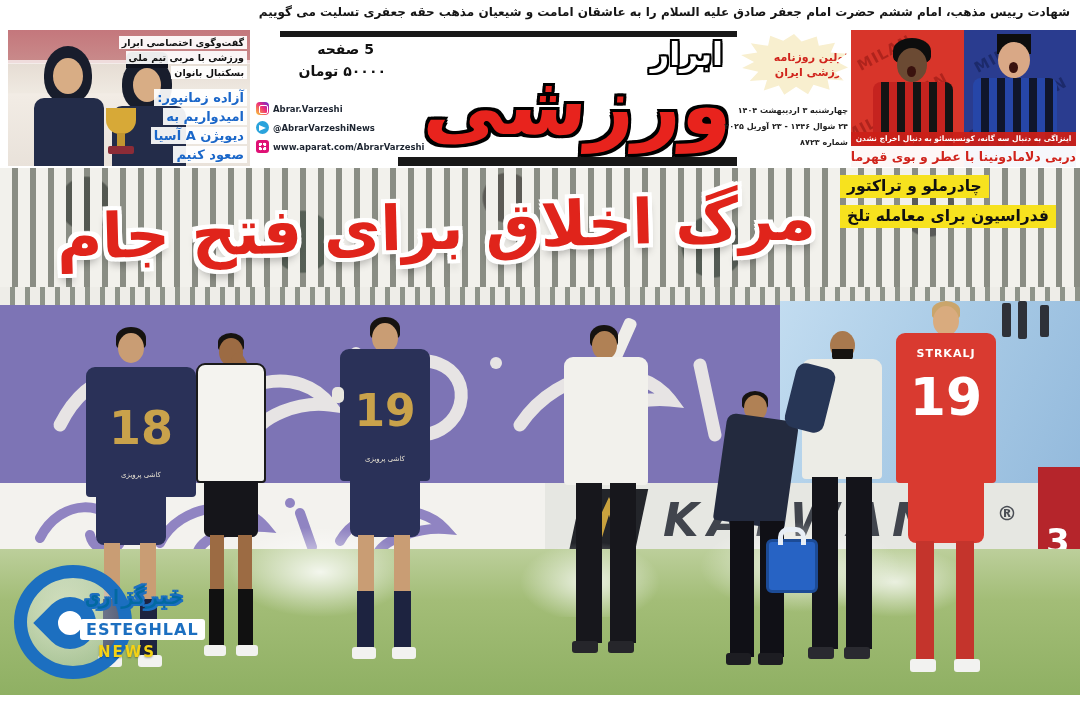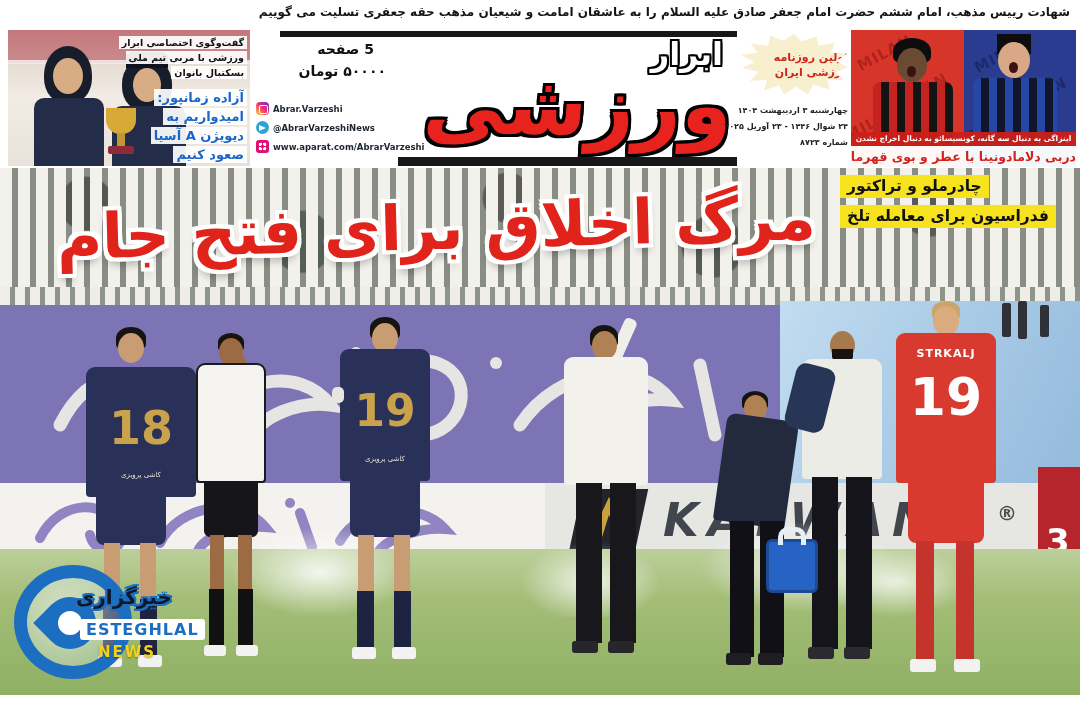--- a/index.html
+++ b/index.html
@@ -154,22 +154,22 @@
   .name-white { position:absolute; width:100%; text-align:center; font-weight:bold; color:#fff; letter-spacing:1px; }
   .sponsor-script { position:absolute; width:100%; text-align:center; direction:rtl; font-size:7px; color:#e8e2d2; }
 
   
   .watermark { position:absolute; left:14px; top:276px; width:210px; height:128px; }
   .wm-ball { position:absolute; left:0; top:2px; width:118px; height:114px; border-radius:50%;
     border:13px solid #1c6fc0; background:radial-gradient(circle at 40% 40%, rgba(255,255,255,.55), rgba(180,210,240,.25)); }
   .wm-swirl { position:absolute; left:30px; top:34px; width:52px; height:52px; border-radius:50% 50% 50% 0;
     background:#1c6fc0; transform:rotate(45deg); }
   .wm-swirl::after { content:""; position:absolute; left:14px; top:14px; width:24px; height:24px; border-radius:50%; background:#fff; }
-  .wm-fa { position:absolute; left:62px; top:22px; direction:rtl; font-size:20px; font-weight:900; color:#0f172a;
-    text-shadow:-2px -2px 0 #1c6fc0,2px -2px 0 #1c6fc0,-2px 2px 0 #1c6fc0,2px 2px 0 #1c6fc0,0 2px 0 #1c6fc0,0 -2px 0 #1c6fc0; }
+  .wm-fa { position:absolute; left:72px; top:22px; direction:rtl; font-size:20px; font-weight:900; color:#0369a1;
+    text-shadow:-2px -2px 0 #1c6fc0,2px -2px 0 #1c6fc0,-2px 2px 0 #1c6fc0,2px 2px 0 #1c6fc0,0 2px 0 #1c6fc0,0 -2px 0 #1c6fc0;font-family:Liberation Mono, monospace; }
   .wm-en { position:absolute; left:66px; top:56px; background:#fff; color:#1c6fc0; font-size:16px; font-weight:900;
     padding:1px 6px; border-radius:3px; letter-spacing:1px; }
   .wm-news { position:absolute; left:84px; top:80px; color:#f5d215; font-size:15px; font-weight:900; letter-spacing:2px;
     text-shadow:0 1px 2px rgba(0,0,0,.35); }
 </style>
 </head>
 <body>
 
 <div class="page">
 

